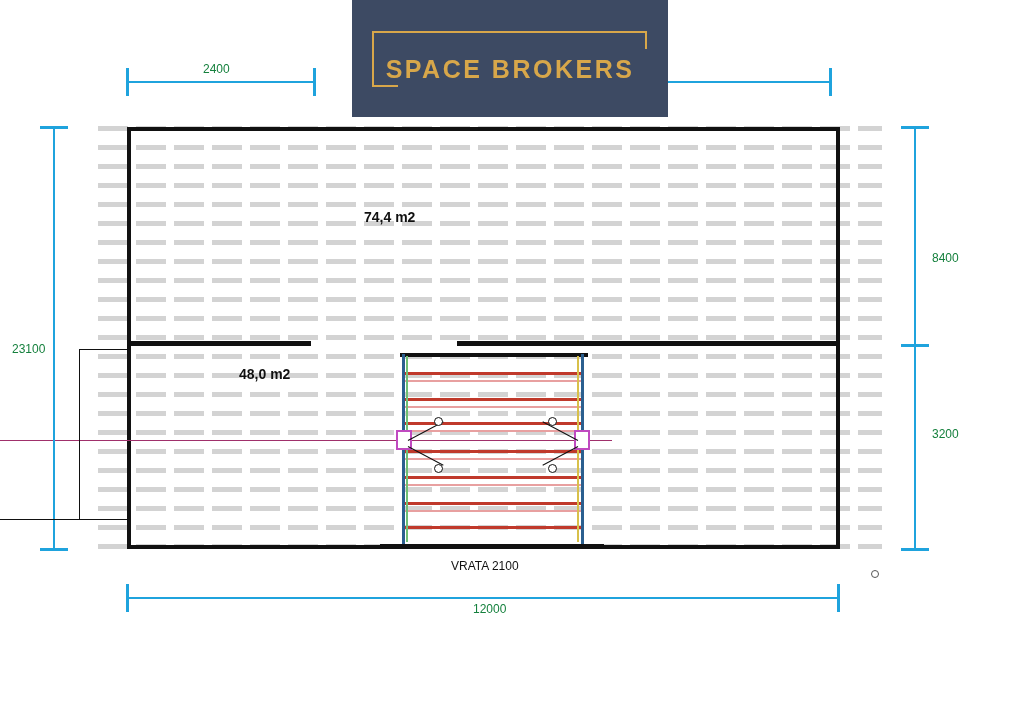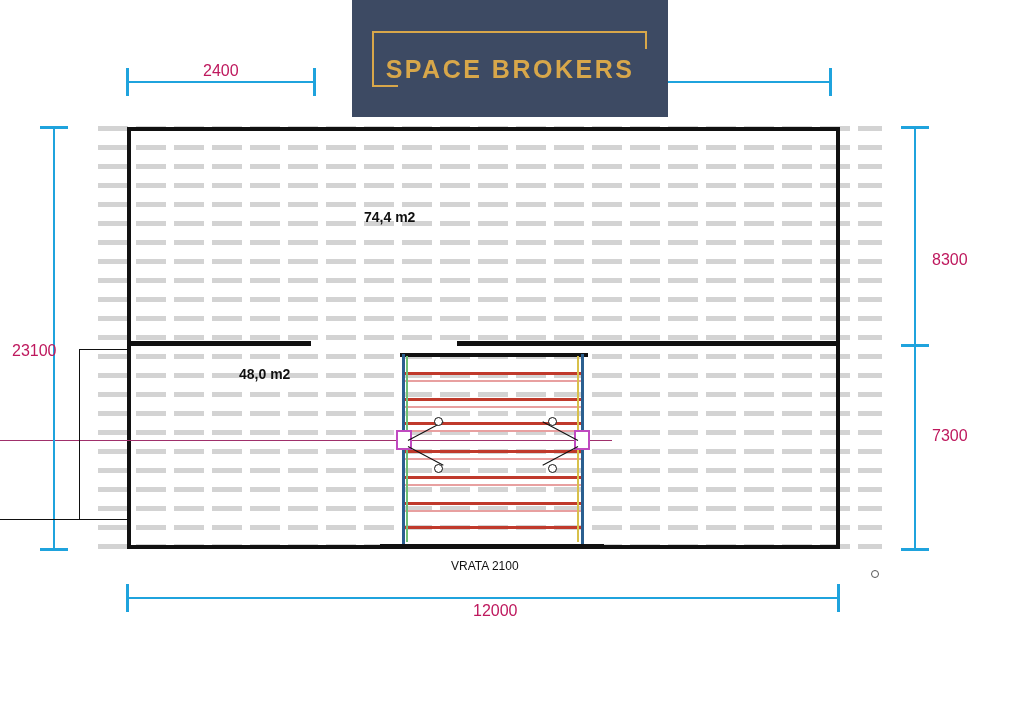--- a/index.html
+++ b/index.html
@@ -105,22 +105,22 @@
   }
   .dim-tick-v {
     background: #1fa3dd;
     width: 3px;
   }
   .dim-tick-h {
     background: #1fa3dd;
     height: 3px;
   }
   .dim-text {
-    color: #be185d;
-    font-size: 16px;
+    color: #15803d;
+    font-size: 12px;
     white-space: nowrap;
   }
 
   
   #dim-2400-line { left: 127px; top: 81px; width: 188px; }
   #dim-2400-tick-l { left: 126px; top: 68px; height: 28px; }
   #dim-2400-tick-r { left: 313px; top: 68px; height: 28px; }
   #dim-2400-text { left: 203px; top: 62px; }
 
   
@@ -310,25 +310,25 @@
   <div id="dim-2400-tick-l" class="abs dim-tick-v"></div>
   <div id="dim-2400-tick-r" class="abs dim-tick-v"></div>
   <div id="dim-2400-text" class="abs dim-text">2400</div>
 
   <div id="dim-top-right-line" class="abs dim-line-h"></div>
   <div id="dim-top-right-tick" class="abs dim-tick-v"></div>
 
   <div id="dim-6200-line" class="abs dim-line-v"></div>
   <div id="dim-6200-tick-t" class="abs dim-tick-h"></div>
   <div id="dim-6200-tick-b" class="abs dim-tick-h"></div>
-  <div id="dim-6200-text" class="abs dim-text">8300</div>
+  <div id="dim-6200-text" class="abs dim-text">8400</div>
 
   <div id="dim-7300-line" class="abs dim-line-v"></div>
   <div id="dim-7300-tick-b" class="abs dim-tick-h"></div>
-  <div id="dim-7300-text" class="abs dim-text">7300</div>
+  <div id="dim-7300-text" class="abs dim-text">3200</div>
 
   <div id="dim-13500-line" class="abs dim-line-v"></div>
   <div id="dim-13500-tick-t" class="abs dim-tick-h"></div>
   <div id="dim-13500-tick-b" class="abs dim-tick-h"></div>
   <div id="dim-13500-text" class="abs dim-text">23100</div>
 
   <div id="dim-12000-line" class="abs dim-line-h"></div>
   <div id="dim-12000-tick-l" class="abs dim-tick-v"></div>
   <div id="dim-12000-tick-r" class="abs dim-tick-v"></div>
   <div id="dim-12000-text" class="abs dim-text">12000</div>

